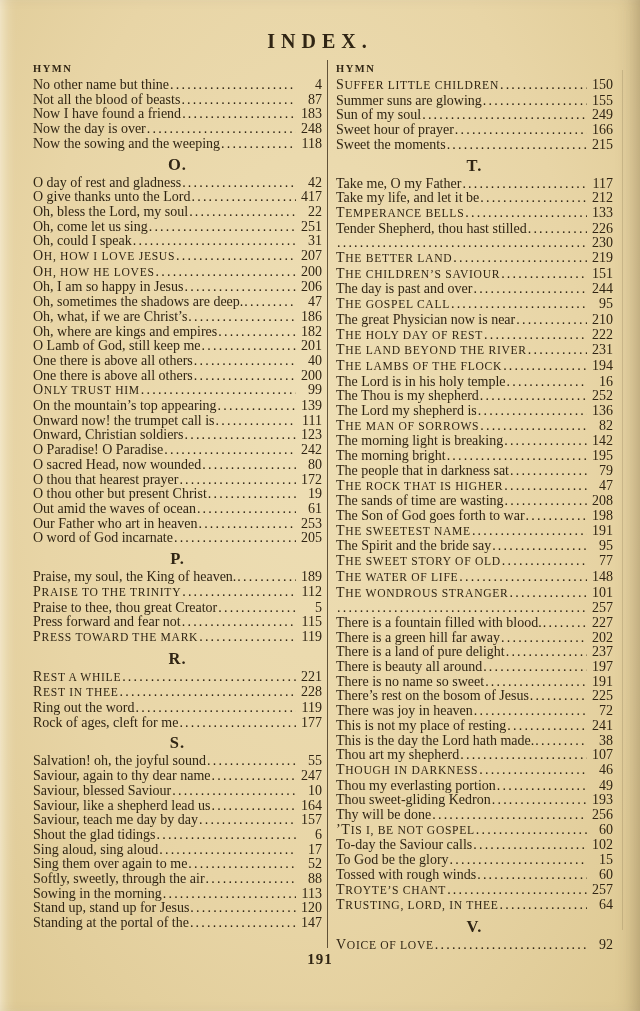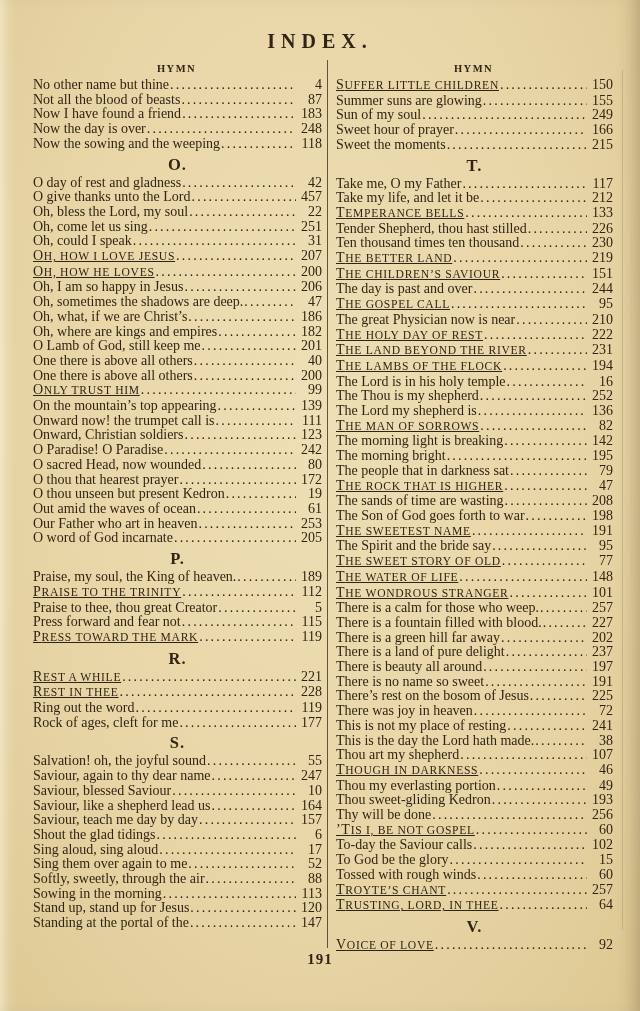--- a/index.html
+++ b/index.html
@@ -21,32 +21,32 @@
     background:rgba(58,44,24,.78);
   }
   .edge-mark{
     position:absolute;right:17px;top:70px;width:1px;height:860px;
     background:rgba(90,70,40,.18);
   }
   .col{position:absolute;top:63px;font-size:14px;}
   .col-left{left:33px;width:289px;}
   .col-right{left:336px;width:277px;}
   .hymn-label{
-    text-align:center;font-size:10.5px;font-weight:700;letter-spacing:1.5px;
+    text-align:left;font-size:10.5px;font-weight:700;letter-spacing:1.5px;
     padding-right:2px;margin-bottom:4px;
   }
   .letter{
     text-align:center;font-size:16.5px;font-weight:700;letter-spacing:1px;
     line-height:18px;margin:4px 0 2px;
   }
   .row{display:flex;align-items:baseline;line-height:14.7px;white-space:nowrap;}
   .t{flex:0 0 auto;}
   .dots{flex:1 1 0;min-width:0;overflow:hidden;letter-spacing:2.2px;margin:0 1px;}
   .n{flex:0 0 auto;min-width:25px;text-align:right;}
-  .row.sc .t{font-size:11.6px;letter-spacing:.7px;text-decoration:underline;}
+  .row.sc .t{font-size:11.6px;letter-spacing:.7px;}
   .row.sc .t::first-letter{font-size:14px;}
   .page-number{
     position:absolute;top:951px;left:0;width:100%;text-align:center;
     font-size:15px;font-weight:700;letter-spacing:1px;
   }
 </style>
 </head>
 <body>
 
 <div class="page">
@@ -84,21 +84,21 @@
         </div>
         <div class="letter">O.</div>
         <div class="row">
           <span class="t">O day of rest and gladness</span>
           <span class="dots">......................................................................</span>
           <span class="n">42</span>
         </div>
         <div class="row">
           <span class="t">O give thanks unto the Lord</span>
           <span class="dots">......................................................................</span>
-          <span class="n">457</span>
+          <span class="n">417</span>
         </div>
         <div class="row">
           <span class="t">Oh, bless the Lord, my soul</span>
           <span class="dots">......................................................................</span>
           <span class="n">22</span>
         </div>
         <div class="row">
           <span class="t">Oh, come let us sing</span>
           <span class="dots">......................................................................</span>
           <span class="n">251</span>
@@ -182,21 +182,21 @@
           <span class="t">O sacred Head, now wounded</span>
           <span class="dots">......................................................................</span>
           <span class="n">80</span>
         </div>
         <div class="row">
           <span class="t">O thou that hearest prayer</span>
           <span class="dots">......................................................................</span>
           <span class="n">172</span>
         </div>
         <div class="row">
-          <span class="t">O thou unseen but present Kedron</span>
+          <span class="t">O thou other but present Christ</span>
           <span class="dots">......................................................................</span>
           <span class="n">19</span>
         </div>
         <div class="row">
           <span class="t">Out amid the waves of ocean</span>
           <span class="dots">......................................................................</span>
           <span class="n">61</span>
         </div>
         <div class="row">
           <span class="t">Our Father who art in heaven</span>
@@ -362,21 +362,20 @@
           <span class="t">TEMPERANCE BELLS</span>
           <span class="dots">......................................................................</span>
           <span class="n">133</span>
         </div>
         <div class="row">
           <span class="t">Tender Shepherd, thou hast stilled</span>
           <span class="dots">......................................................................</span>
           <span class="n">226</span>
         </div>
         <div class="row">
-          <span class="t">Ten thousand times ten thousand</span>
           <span class="dots">......................................................................</span>
           <span class="n">230</span>
         </div>
         <div class="row sc">
           <span class="t">THE BETTER LAND</span>
           <span class="dots">......................................................................</span>
           <span class="n">219</span>
         </div>
         <div class="row sc">
           <span class="t">THE CHILDREN’S SAVIOUR</span>
@@ -482,21 +481,20 @@
           <span class="t">THE WATER OF LIFE</span>
           <span class="dots">......................................................................</span>
           <span class="n">148</span>
         </div>
         <div class="row sc">
           <span class="t">THE WONDROUS STRANGER</span>
           <span class="dots">......................................................................</span>
           <span class="n">101</span>
         </div>
         <div class="row">
-          <span class="t">There is a calm for those who weep.</span>
           <span class="dots">......................................................................</span>
           <span class="n">257</span>
         </div>
         <div class="row">
           <span class="t">There is a fountain filled with blood.</span>
           <span class="dots">......................................................................</span>
           <span class="n">227</span>
         </div>
         <div class="row">
           <span class="t">There is a green hill far away</span>

